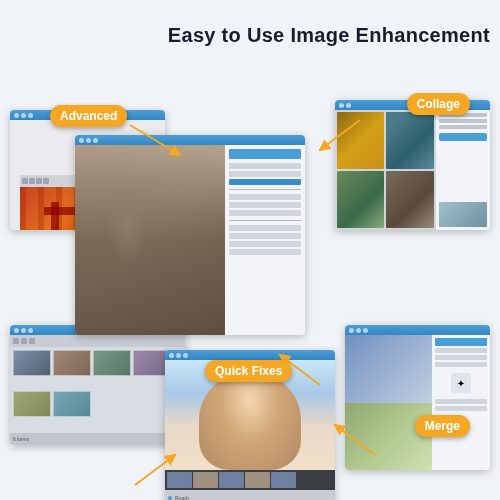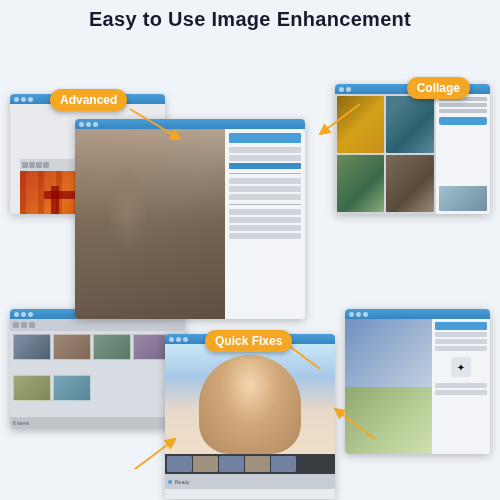--- a/index.html
+++ b/index.html
@@ -6,25 +6,25 @@
     body {
       width: 500px;
       height: 500px;
       background: #f0f4f8;
       font-family: Arial, sans-serif;
       overflow: hidden;
       position: relative;
     }
 
     .main-title {
-      text-align: center;
+      text-align: right;
       font-size: 20px;
       font-weight: bold;
       color: #1a1a2e;
-      padding: 8px 10px 8px;
+      padding: 24px 10px 8px;
       letter-spacing: 0.3px;
     }
 
     .content-area {
       position: relative;
       width: 500px;
       height: 450px;
     }
 
     
@@ -437,21 +437,21 @@
     .label-advanced {
       left: 50px;
       top: 50px;
     }
     .label-collage {
       right: 30px;
       top: 38px;
     }
     .label-quickfixes {
       left: 205px;
-      top: 291px;
+      top: 305px;
     }
     .label-slideshow {
       left: 40px;
       top: 415px;
     }
     .label-merge {
       right: 30px;
       top: 360px;
     }
 
@@ -621,20 +621,21 @@
         <div class="mp-icon">✦</div>
         <div class="mp-row"></div>
         <div class="mp-row"></div>
       </div>
     </div>
   </div>
 
   <div class="label-bubble label-collage">Collage</div>
   <div class="label-bubble label-advanced">Advanced</div>
   <div class="label-bubble label-quickfixes">Quick Fixes</div>
+  <div class="label-bubble label-merge">Merge</div>
 
   <div class="arrow" style="left:125px;top:65px;">
     <svg width="60" height="40">
       <defs>
         <marker id="arr1" markerWidth="6" markerHeight="6" refX="5" refY="3" orient="auto">
           <path d="M0,0 L0,6 L6,3 Z" fill="#f5a623"></path>
         </marker>
       </defs>
       <path d="M5,5 Q30,20 55,35" stroke="#f5a623" stroke-width="2" fill="none" marker-end="url(#arr1)"></path>
     </svg>

